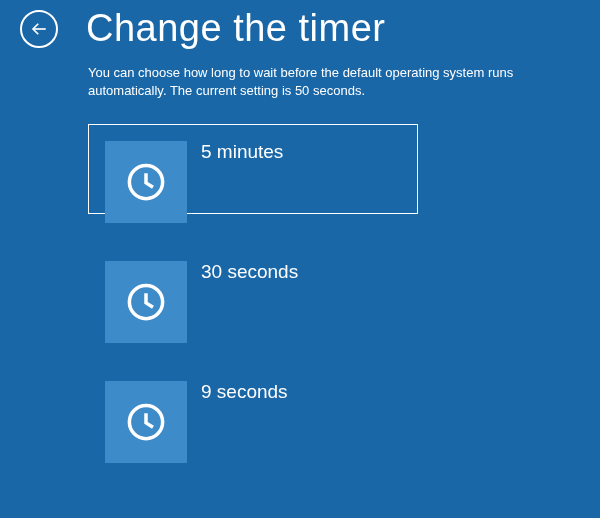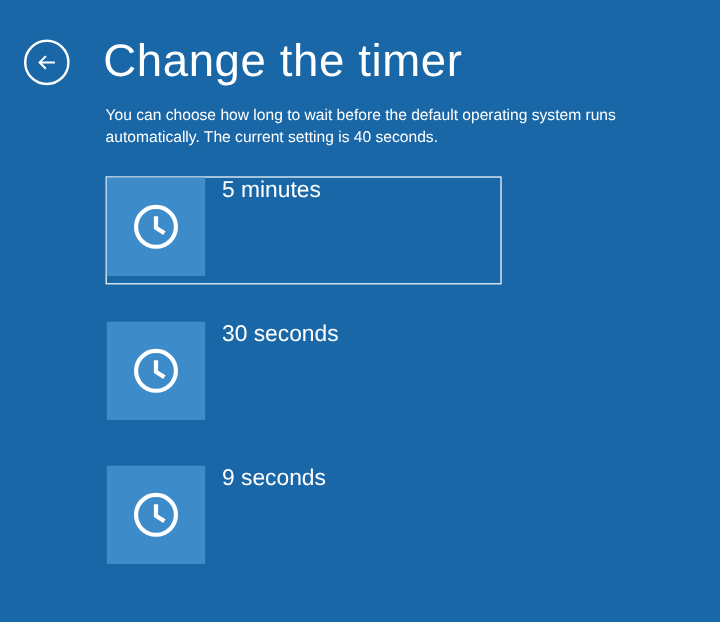--- a/index.html
+++ b/index.html
@@ -7,22 +7,21 @@
       width: 600px;
       height: 518px;
       background: #1a67a8;
       font-family: "Segoe UI Light", "Segoe UI", Arial, sans-serif;
       color: #ffffff;
       overflow: hidden;
     }
     .header {
       display: flex;
       align-items: center;
-      padding: 18px 0 0 20px;
-      margin-top: 12px;
+      padding: 7px 0 0 20px;
     }
     .back-btn {
       width: 38px;
       height: 38px;
       border: 2px solid #ffffff;
       border-radius: 50%;
       display: flex;
       align-items: center;
       justify-content: center;
       cursor: pointer;
@@ -48,21 +47,21 @@
       margin-top: 24px;
     }
     .option {
       display: flex;
       align-items: flex-start;
       width: 330px;
       height: 90px;
       margin-bottom: 30px;
       cursor: pointer;
       border: 1px solid transparent;
-      padding: 0;
+      padding: 16px;
     }
     .option.selected {
       border: 1px solid #ffffff;
     }
     .tile {
       width: 82px;
       height: 82px;
       background: #3e8bc9;
       display: flex;
       align-items: center;
@@ -85,21 +84,21 @@
   <div class="back-btn">
     <svg width="18" height="18" viewBox="0 0 24 24" fill="none" stroke="#ffffff" stroke-width="2.2">
       <line x1="21" y1="12" x2="4" y2="12"></line>
       <polyline points="11 5 4 12 11 19"></polyline>
     </svg>
   </div>
   <div class="title">Change the timer</div>
 </div>
 
 <div class="content">
-  <div class="description">You can choose how long to wait before the default operating system runs automatically. The current setting is 40 seconds.</div>
+  <div class="description">You can choose how long to wait before the default operating system runs automatically. The current setting is 50 seconds.</div>
 
   <div class="options">
 
     <div class="option selected">
       <div class="tile">
         <svg width="42" height="42" viewBox="0 0 24 24" fill="none" stroke="#ffffff" stroke-width="2">
           <circle cx="12" cy="12" r="9.5"></circle>
           <polyline points="12 7 12 12.5 16 15"></polyline>
         </svg>
       </div>

